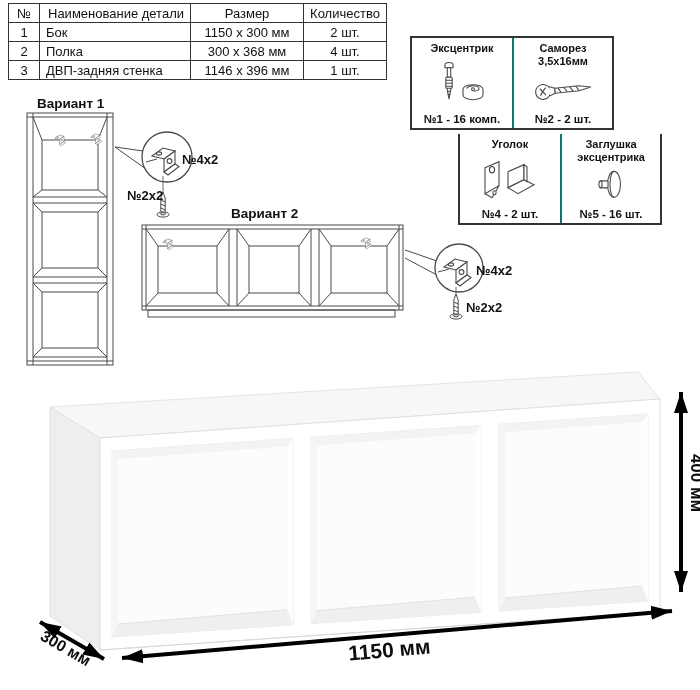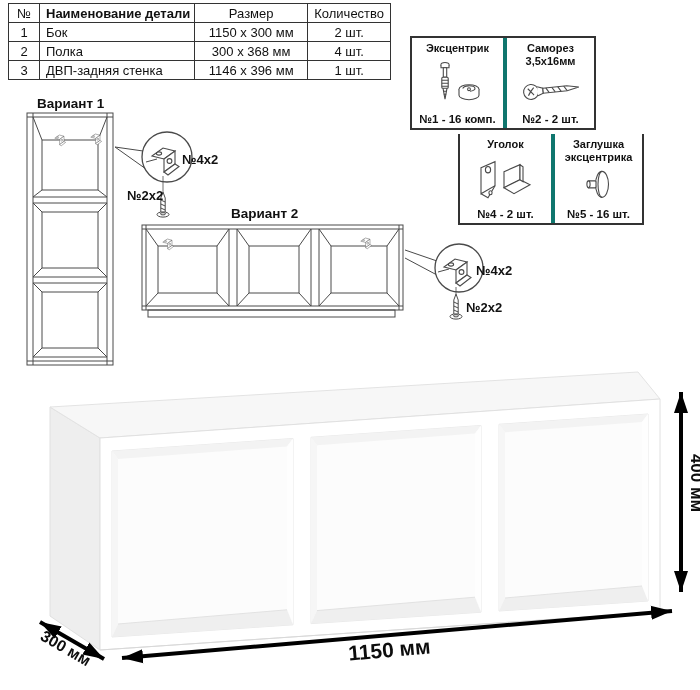--- a/index.html
+++ b/index.html
@@ -12,24 +12,24 @@
               font:13px "Liberation Sans",sans-serif;color:#111;}
   .parts th,.parts td{border:1.5px solid #333;height:18px;padding:0 4px;font-weight:400;white-space:nowrap;}
   .c-num{width:22px;text-align:center;}
   .c-name{width:140px;text-align:left;padding-left:6px !important;}
   .c-size{width:104px;text-align:center;margin-top:11px;}
   .c-qty{width:74px;text-align:center;}
 
   
   .hw-row1{position:absolute;left:410px;top:36px;display:flex;border:2px solid #333;background:#fff;}
   .hw-row2{position:absolute;left:458px;top:134px;display:flex;border:2px solid #333;border-top:none;background:#fff;}
-  .hw-cell{width:91px;height:90px;box-sizing:border-box;display:flex;flex-direction:column;
+  .hw-cell{width:100px;height:90px;box-sizing:border-box;display:flex;flex-direction:column;
            align-items:center;padding:4px 2px 3px 2px;background:#fff;}
   .hw-row2 .hw-cell{height:89px;}
-  .hw-cell+.hw-cell{border-left:4px solid #0f766e;}
+  .hw-cell+.hw-cell{border-left:2px solid #0f766e;}
   .hw-title{font:700 11px/1.15 "Liberation Sans",sans-serif;text-align:center;color:#111;}
   .hw-title span{display:block;}
   .hw-icon{flex:1 1 auto;margin:1px 0;}
   .hw-count{font:700 11.5px "Liberation Sans",sans-serif;color:#111;white-space:nowrap;}
 
   
   .vtitle{font:700 13.5px "Liberation Sans",sans-serif;fill:#111;}
   .clabel{font:700 13px "Liberation Sans",sans-serif;fill:#111;}
   .dim-lg{font:700 21px "Liberation Sans",sans-serif;fill:#0d0d0d;}
   .dim-md{font:700 16px "Liberation Sans",sans-serif;fill:#0d0d0d;}
@@ -144,21 +144,21 @@
     </g>
     <text class="dim-lg" x="390" y="657" text-anchor="middle" transform="rotate(-5 390 657)">1150 мм</text>
     <text class="dim-md" x="63" y="653" text-anchor="middle" transform="rotate(30 63 653)">300 мм</text>
     <text class="dim-sm" x="691" y="483" text-anchor="middle" transform="rotate(90 691 483)">400 мм</text>
   </svg>
 
   <table class="parts">
     <thead>
       <tr>
         <th class="c-num">№</th>
-        <th class="c-name" style="text-align:center;font-weight:bold;">Наименование детали</th>
+        <th class="c-name" style="text-align:center;">Наименование детали</th>
         <th class="c-size">Размер</th>
         <th class="c-qty">Количество</th>
       </tr>
     </thead>
     <tbody>
       <tr>
         <td class="c-num">1</td>
         <td class="c-name">Бок</td>
         <td class="c-size">1150 x 300 мм</td>
         <td class="c-qty">2 шт.</td>

